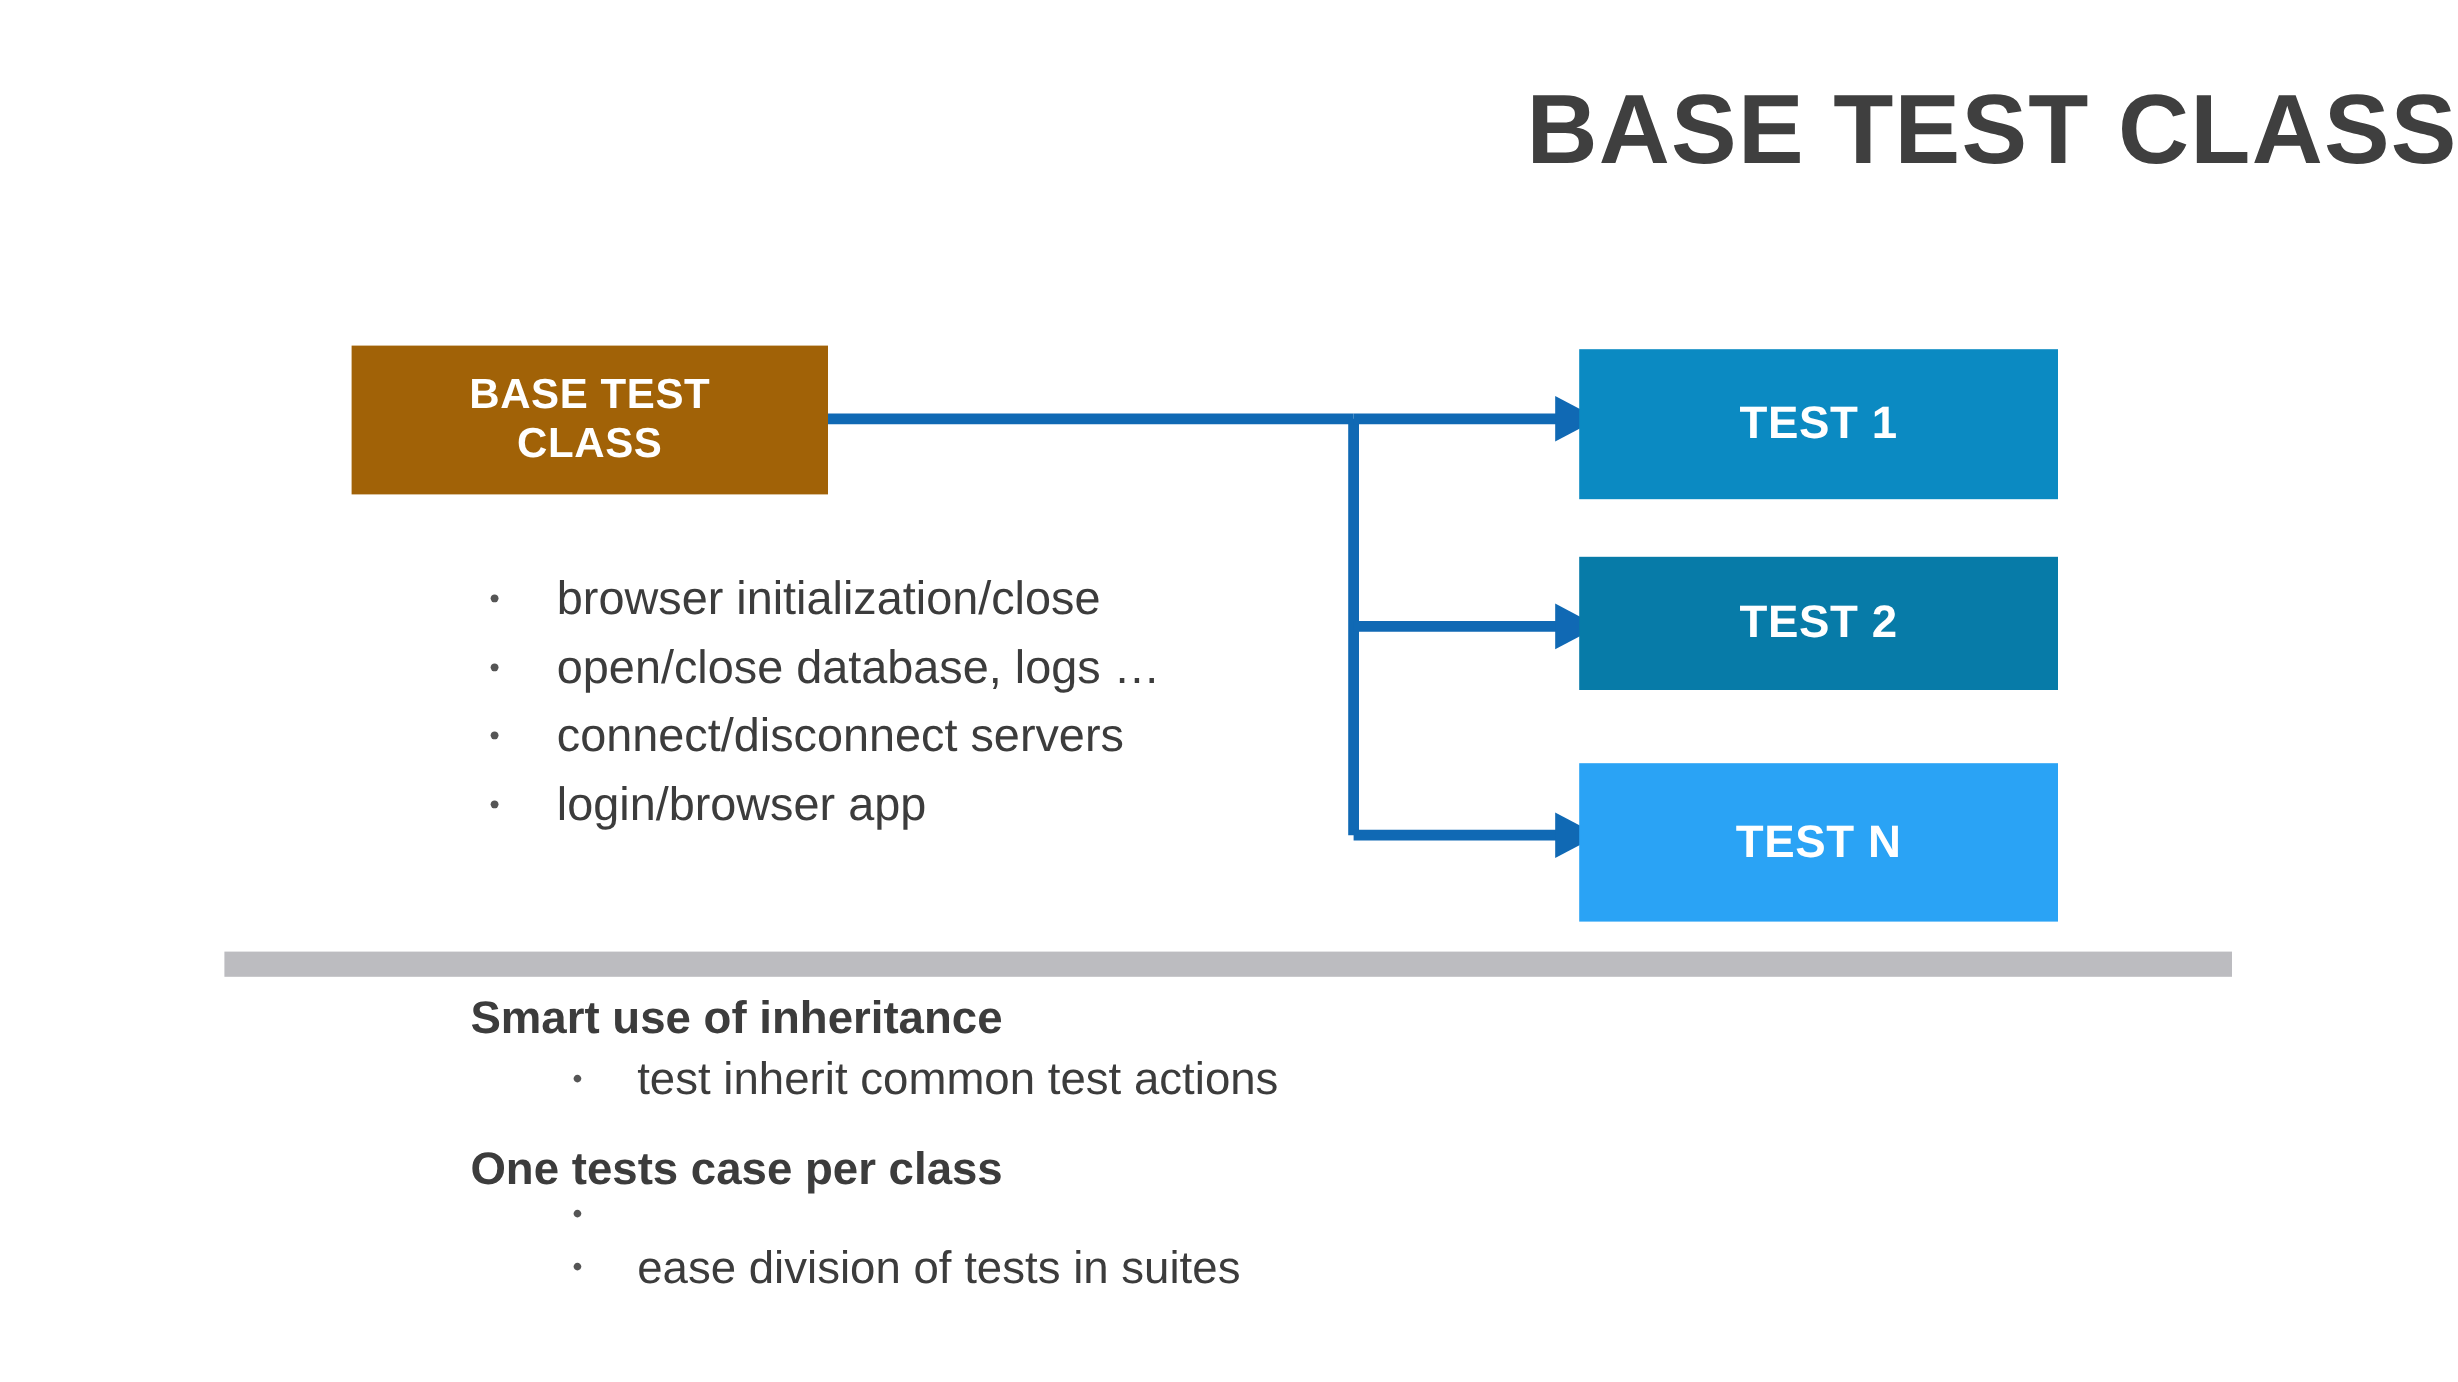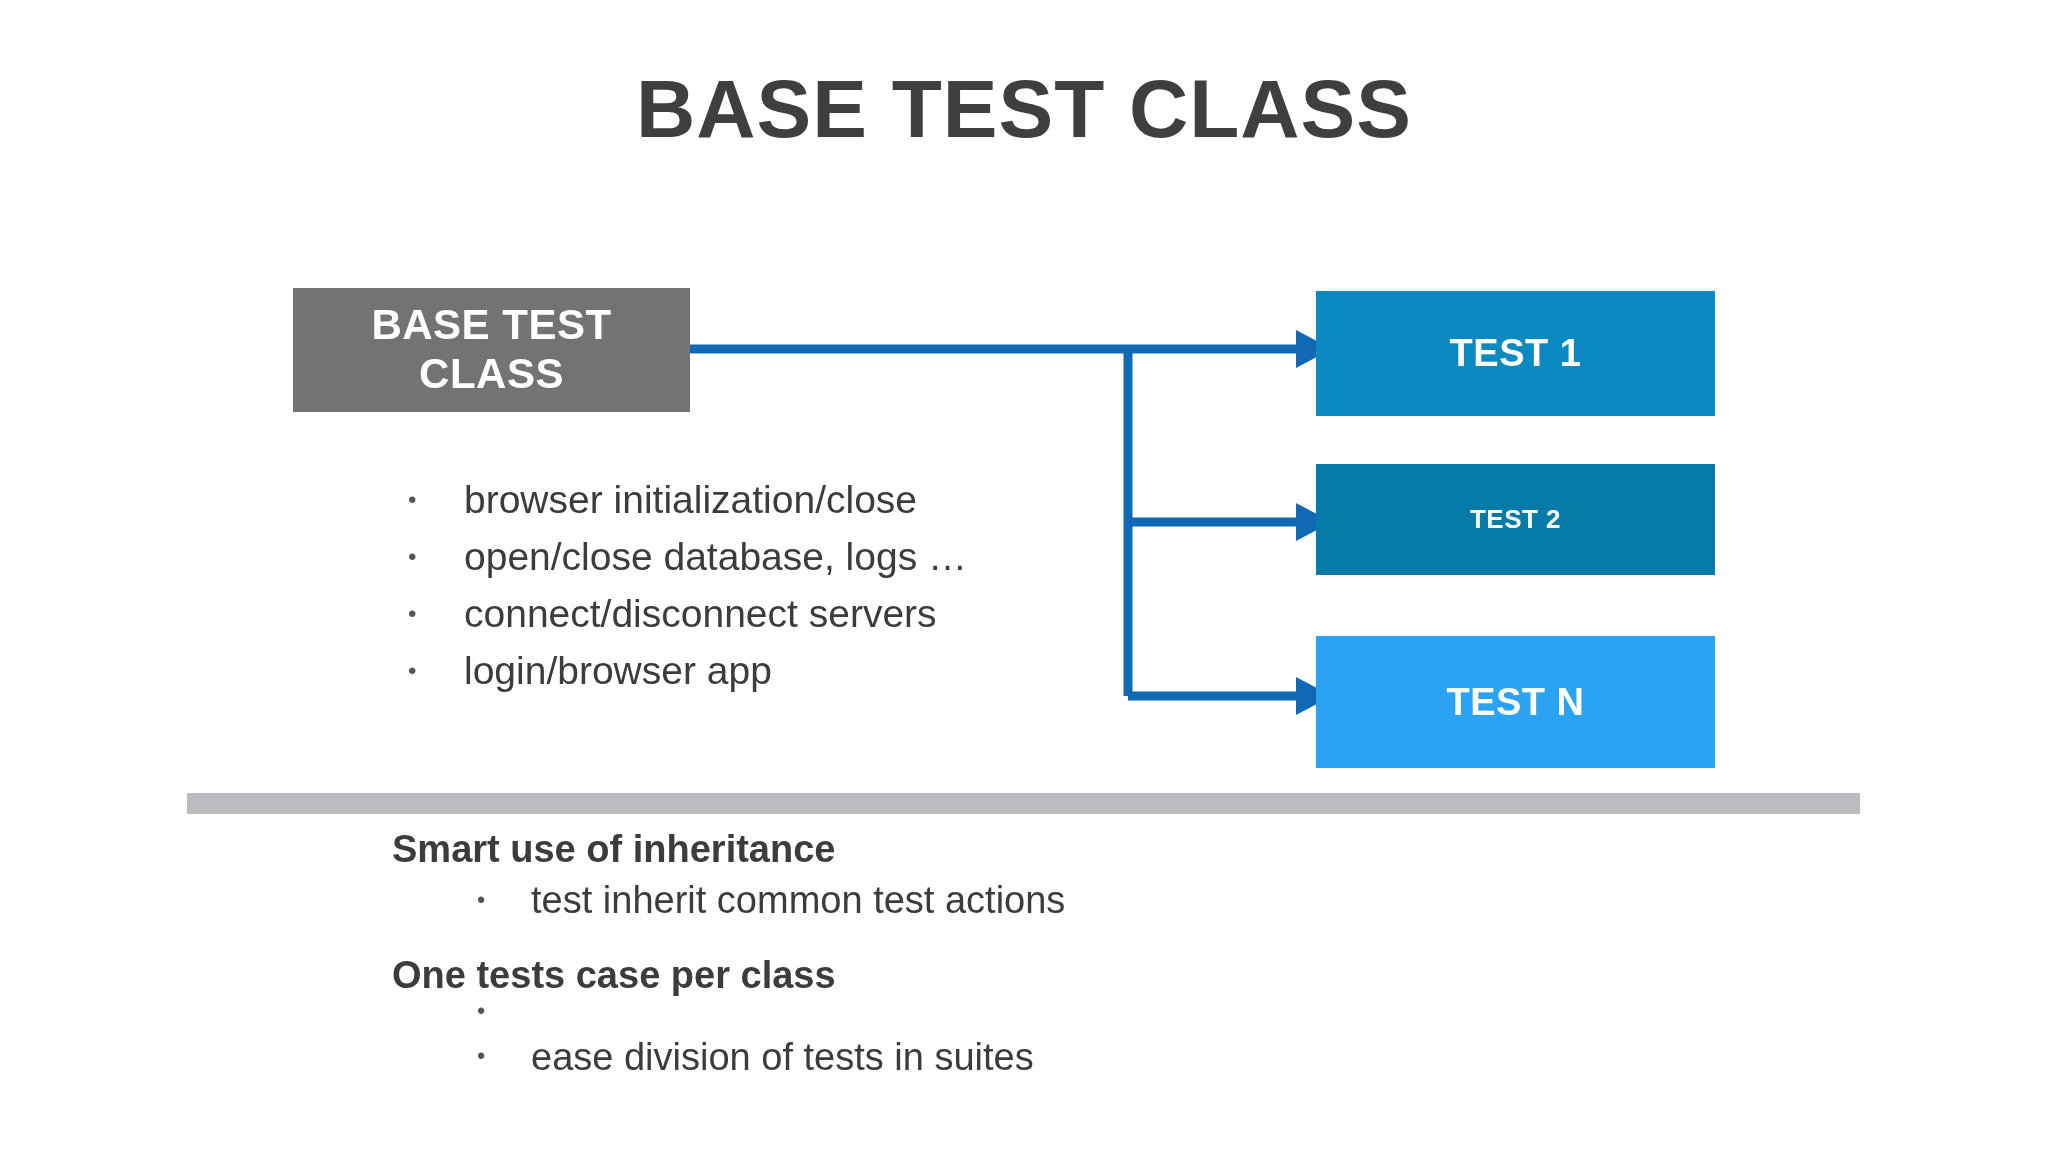--- a/index.html
+++ b/index.html
@@ -18,21 +18,21 @@
     background: #ffffff;
     overflow: hidden;
   }
 
   
   #slide-title {
     position: absolute;
     left: 0;
     top: 62px;
     width: 2048px;
-    text-align: center;
+    text-align: right;
     font-size: 82px;
     font-weight: bold;
     letter-spacing: 1px;
     color: #3f3f3f;
     font-family: "Liberation Sans", sans-serif;
     white-space: nowrap;
   }
 
   
   .node-box {
@@ -47,41 +47,41 @@
     letter-spacing: 0.5px;
     line-height: 1.16;
     box-sizing: border-box;
   }
 
   #box-base-test-class {
     left: 293px;
     top: 288px;
     width: 397px;
     height: 124px;
-    background: #737373;
-    font-size: 42px;
+    background: #a16207;
+    font-size: 35px;
     padding: 4px 20px;
   }
 
   #box-test-1 {
     left: 1316px;
     top: 291px;
     width: 399px;
     height: 125px;
     background: #0b8ac2;
     font-size: 38px;
   }
 
   #box-test-2 {
     left: 1316px;
     top: 464px;
     width: 399px;
     height: 111px;
     background: #077ba8;
-    font-size: 26px;
+    font-size: 38px;
   }
 
   #box-test-n {
     left: 1316px;
     top: 636px;
     width: 399px;
     height: 132px;
     background: #2aa3f5;
     font-size: 38px;
   }

